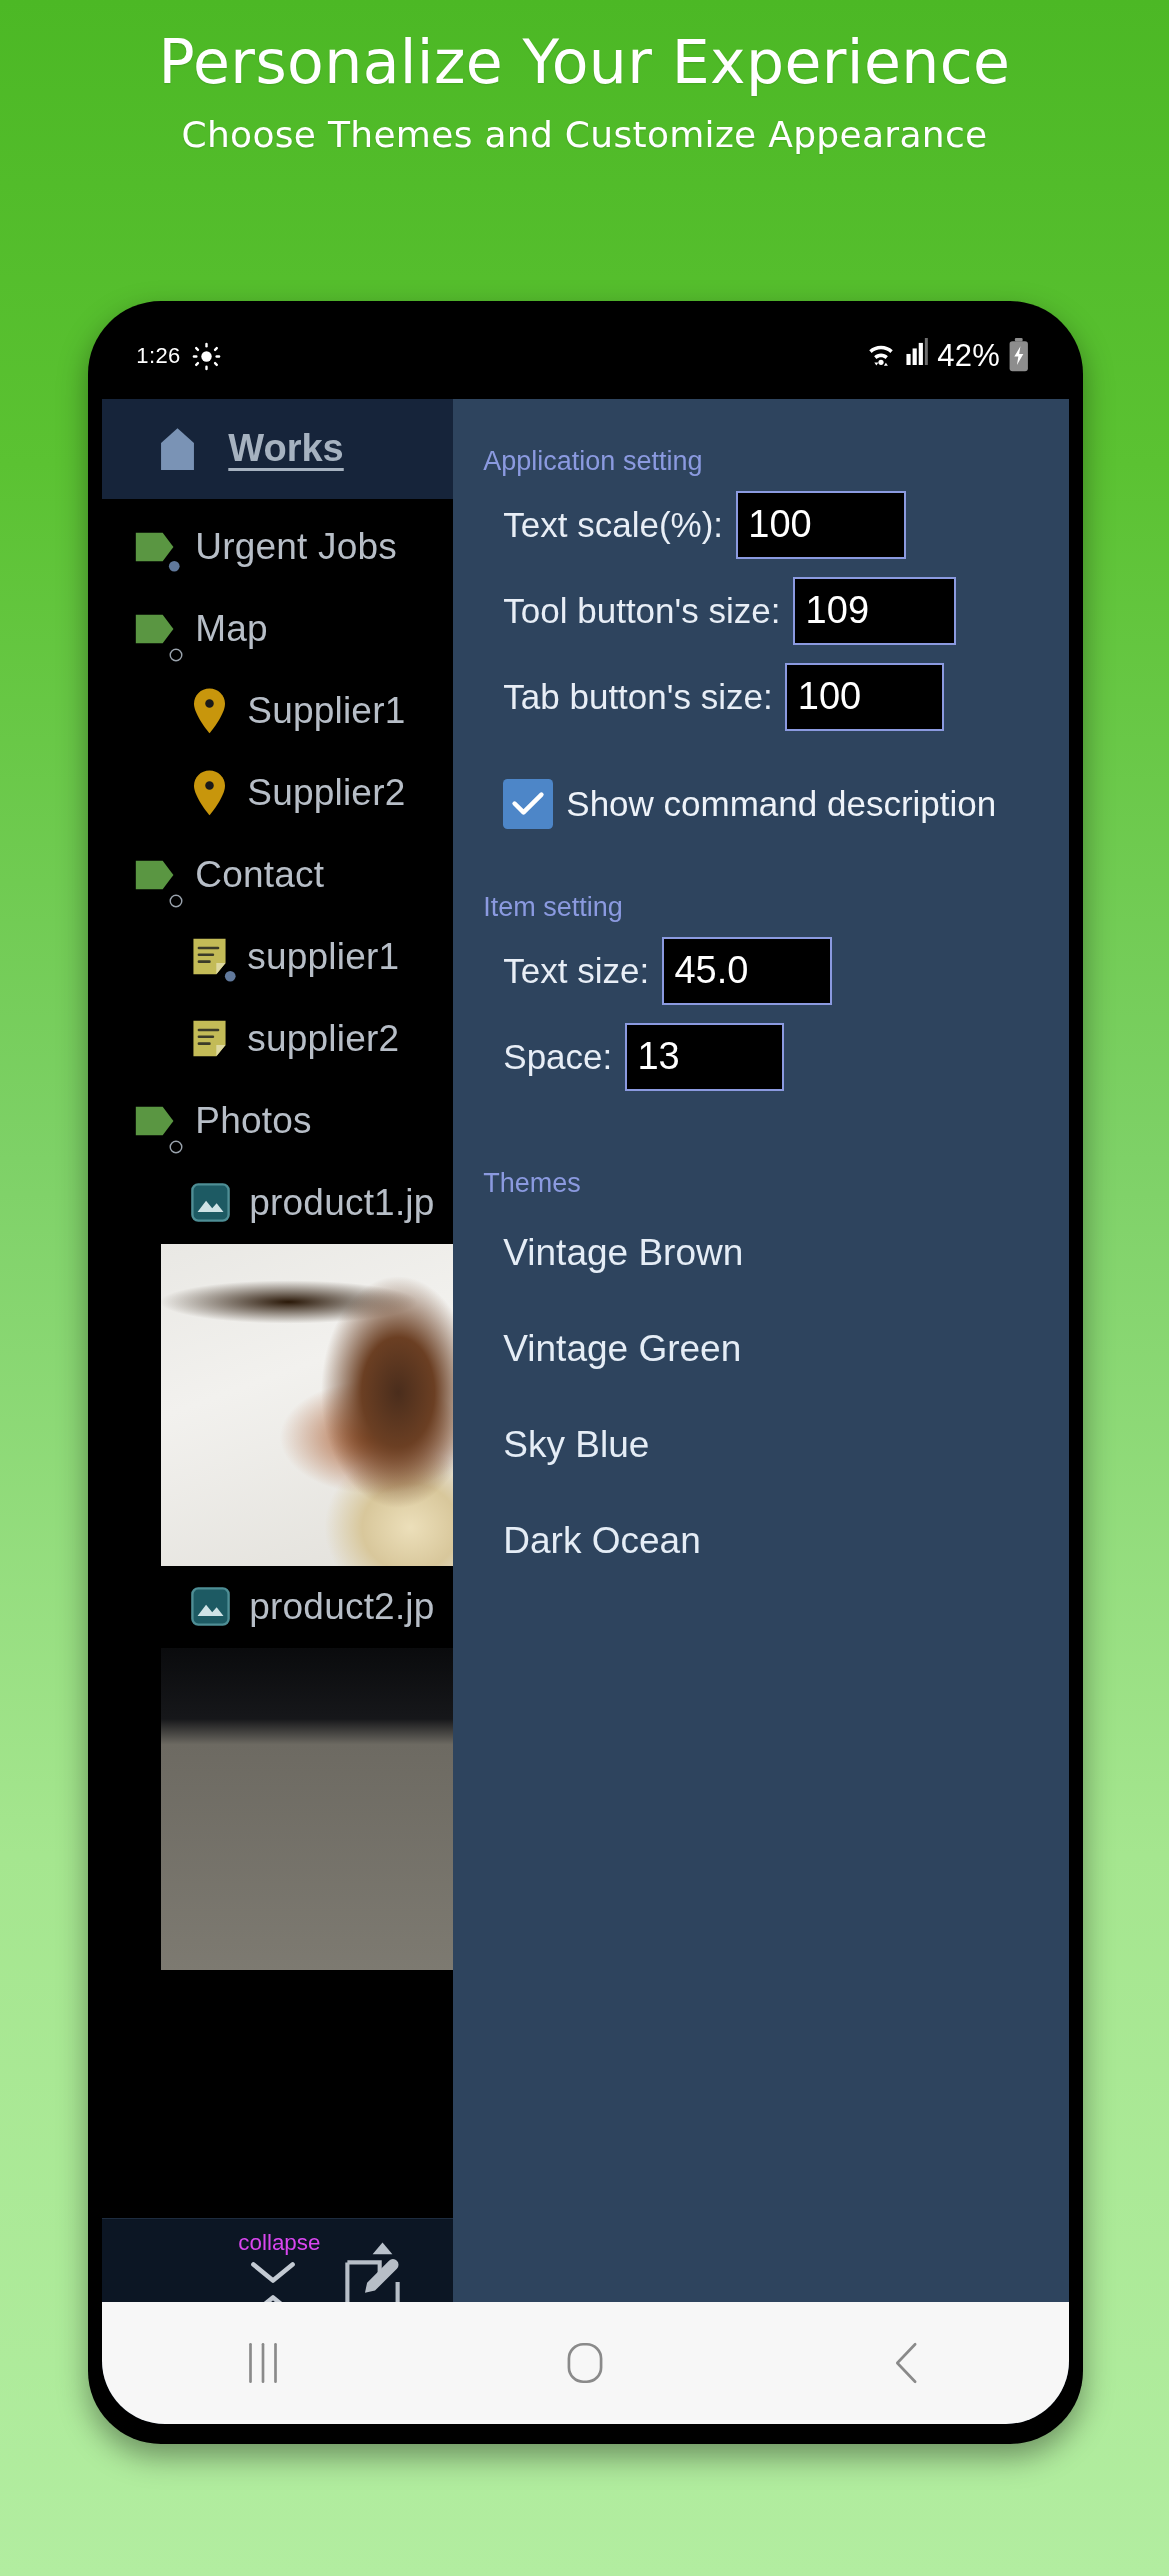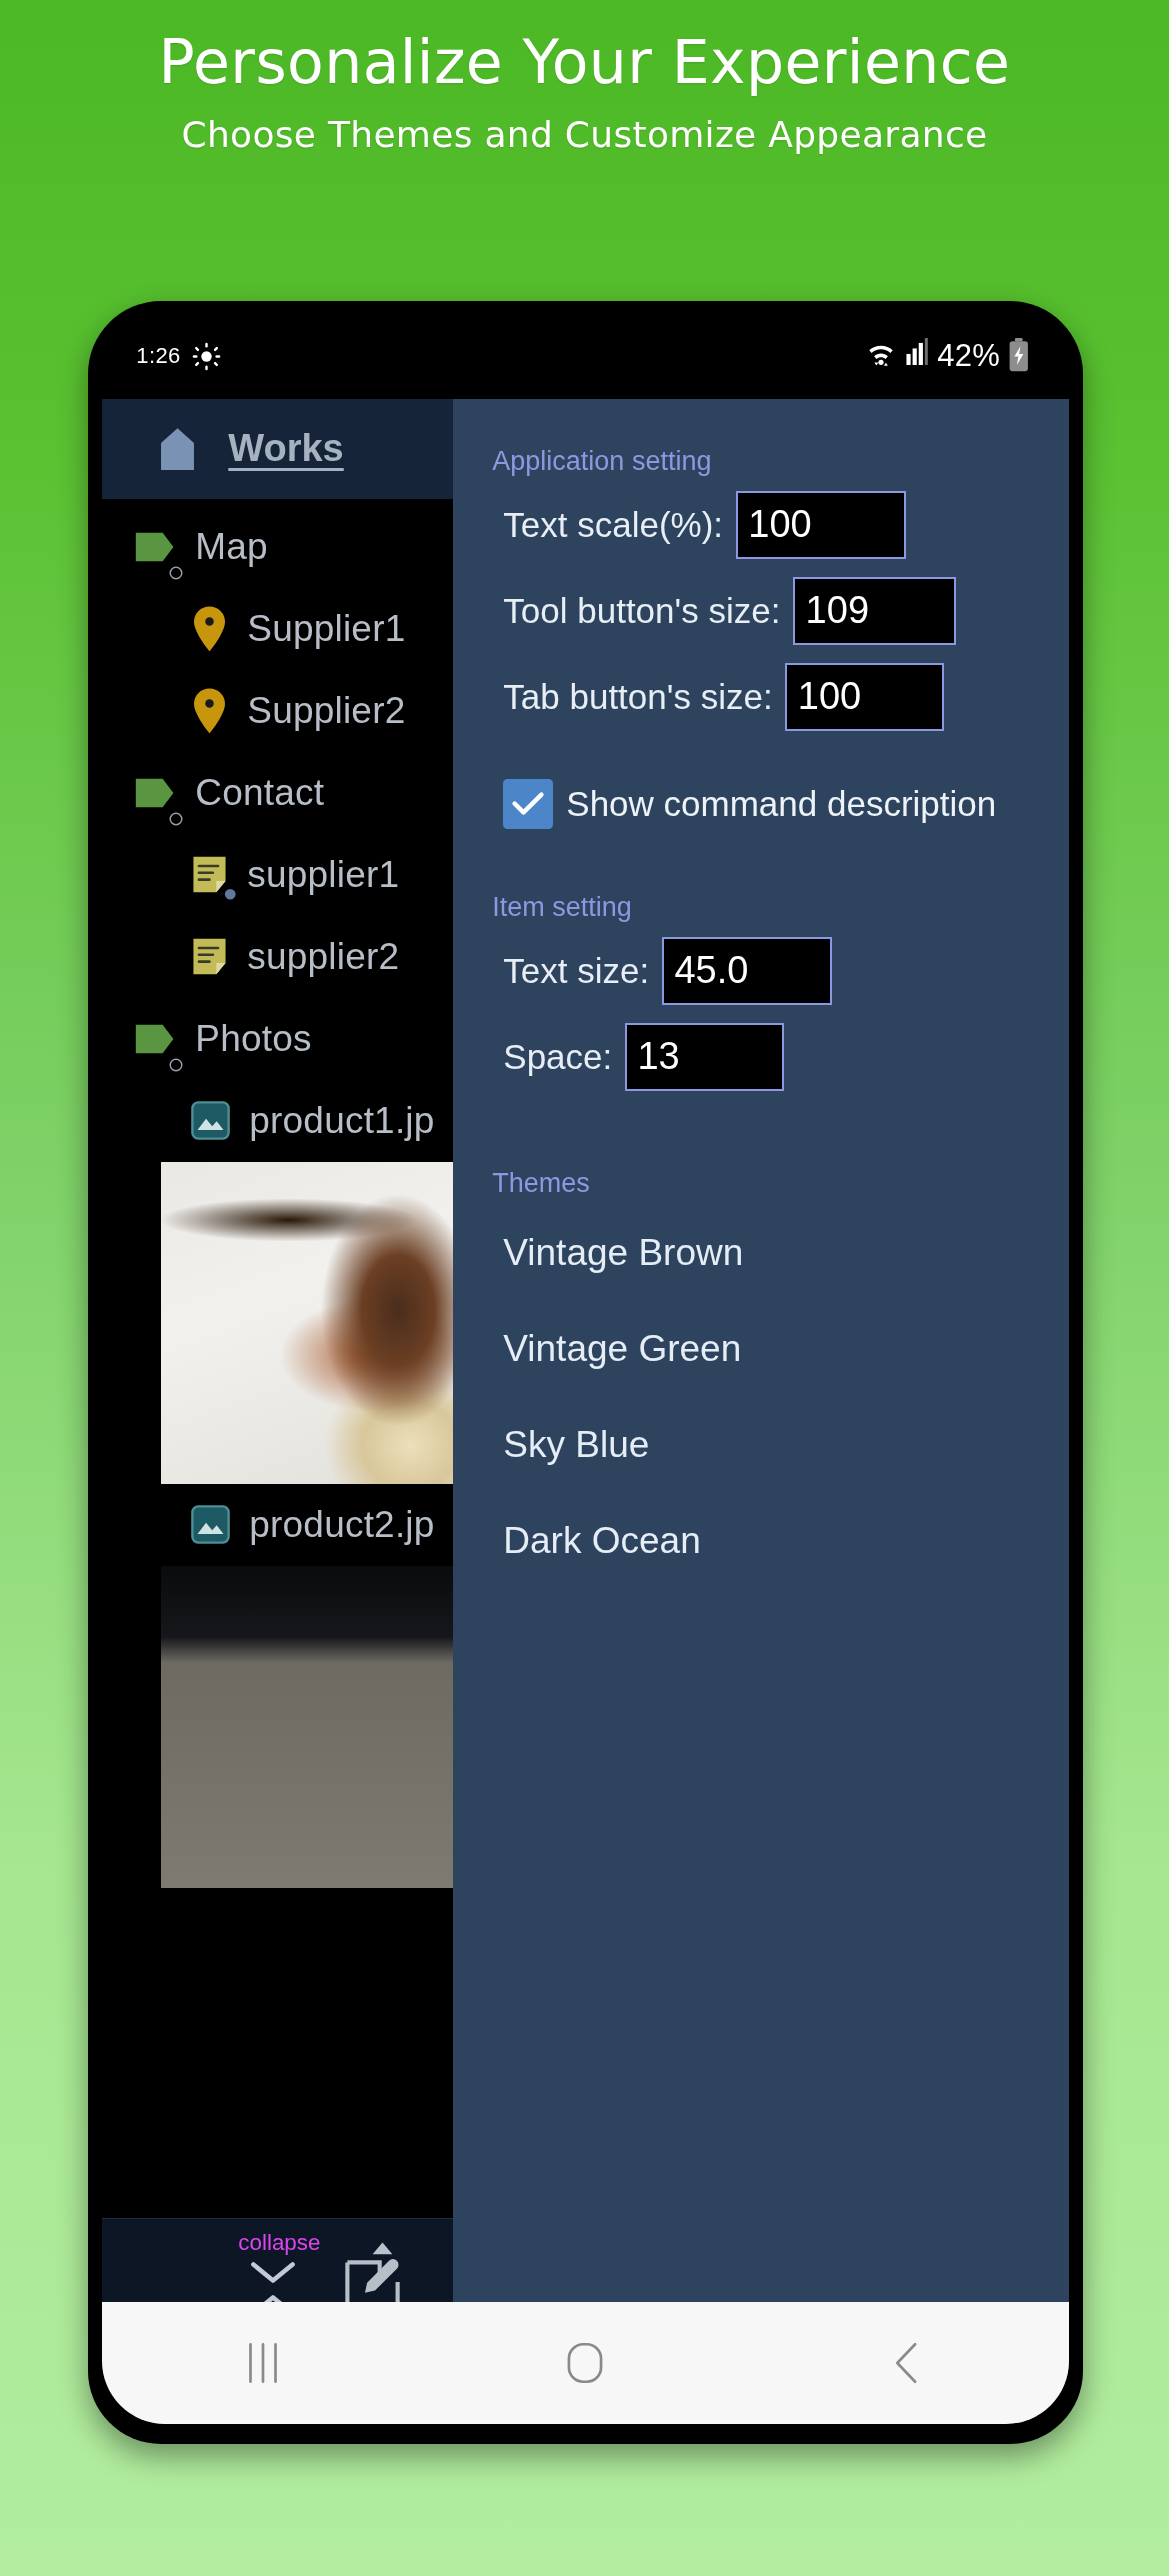--- a/index.html
+++ b/index.html
@@ -206,21 +206,21 @@
   #settings {
     flex: 1 1 auto;
     background: #2e445e;
     padding: 47px 0 0 0;
     position: relative;
     overflow: hidden;
   }
   .section-head {
     font-size: 27px;
     color: #8b9ae0;
-    padding-left: 39px;
+    padding-left: 30px;
     margin-bottom: 5.4px;
   }
   .field-row {
     display: flex;
     align-items: center;
     height: 86px;
     padding-left: 50px;
   }
   .field-label {
     font-size: 35px;
@@ -339,20 +339,29 @@
 
       <div id="sidebar-header">
         <svg class="home-icon" viewBox="0 0 24 24">
           <path d="M12 1.6 3.6 9.2V23h16.8V9.2z" fill="#7a93b5"></path>
         </svg>
         <span id="sidebar-header-label">Works</span>
       </div>
 
       <div id="tree">
 
+        <div class="tree-node lvl0">
+          <svg class="tag-icon" viewBox="0 0 24 20">
+                <path d="M1 2h15l6 8-6 8H1z" fill="#5a9642"></path>
+              </svg>
+          <span class="tree-label">Urgent Jobs</span>
+          <svg width="12.5" height="12.5" viewBox="0 0 14 14" style="position:absolute;left:66px;top:54px">
+                <circle cx="7" cy="7" r="6" fill="#61799c"></circle>
+              </svg>
+        </div>
 
         <div class="tree-node lvl0">
           <svg class="tag-icon" viewBox="0 0 24 20">
                 <path d="M1 2h15l6 8-6 8H1z" fill="#5a9642"></path>
               </svg>
           <span class="tree-label">Map</span>
           <svg width="16" height="16" viewBox="0 0 18 18" style="position:absolute;left:66px;top:59px">
                 <circle cx="9" cy="9" r="6.5" fill="none" stroke="#9aa3ad" stroke-width="1.6"></circle>
               </svg>
         </div>

